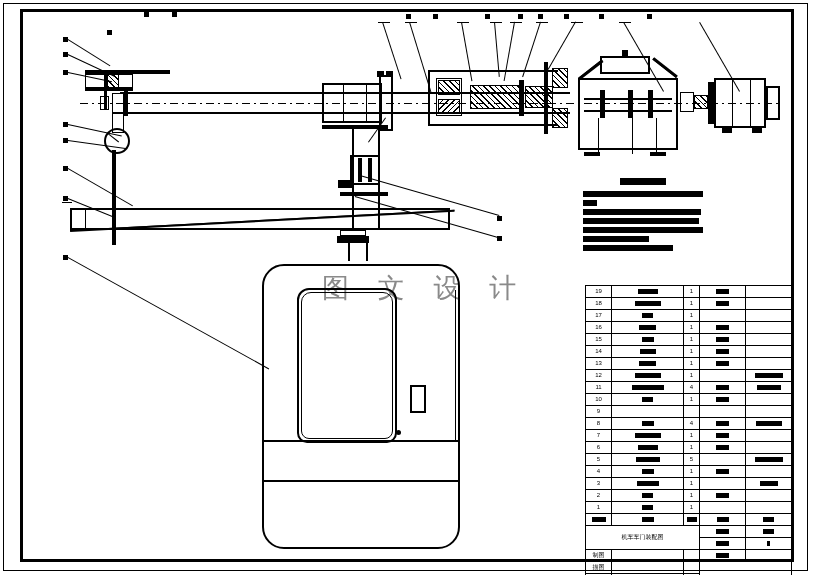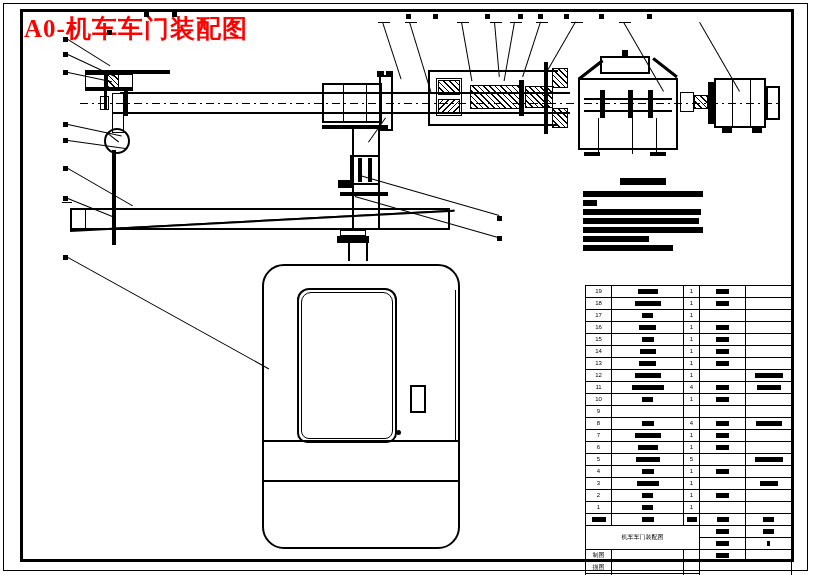--- a/index.html
+++ b/index.html
@@ -65,22 +65,22 @@
   .sigcell{font-size:6.5px;}
 </style>
 </head>
 <body>
 
 <div id="stage">
 
   <div class="outer-frame"></div>
   <div class="inner-frame"></div>
 
-  <div class="sheet-title">A0-机车车门装配图</div>
-
+
+  <div class="watermark">图 文 设 计</div>
 
   <div>
 
     <div class="solid" style="left:85px;top:70px;width:85px;height:4px;"></div>
     <div class="rct" style="left:85px;top:74px;width:48px;height:14px;"></div>
     <div class="solid" style="left:85px;top:88px;width:48px;height:3px;"></div>
     <div class="solid" style="left:104px;top:70px;width:3px;height:40px;"></div>
     <div class="hatch" style="left:107px;top:74px;width:12px;height:14px;"></div>
 
     <div class="solid" style="left:120px;top:92px;width:450px;height:2px;"></div>

